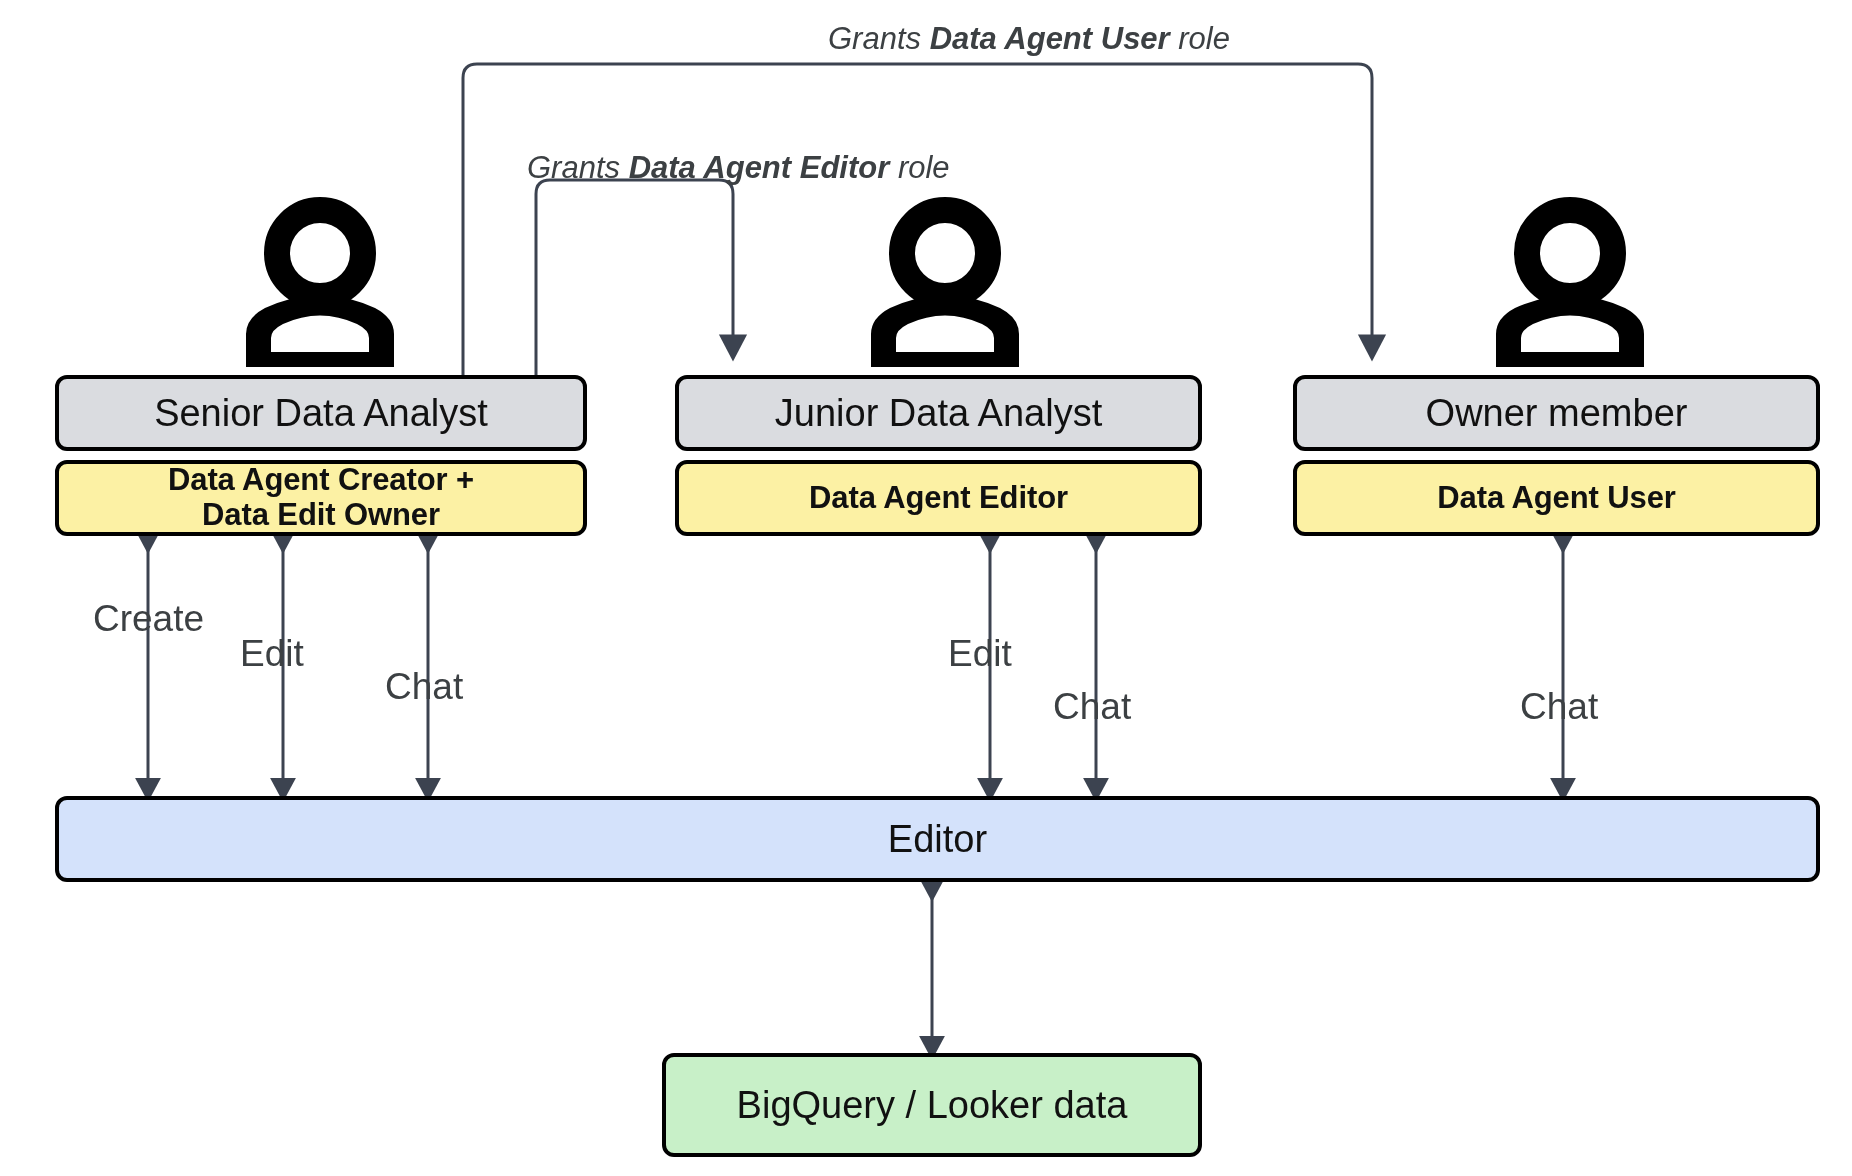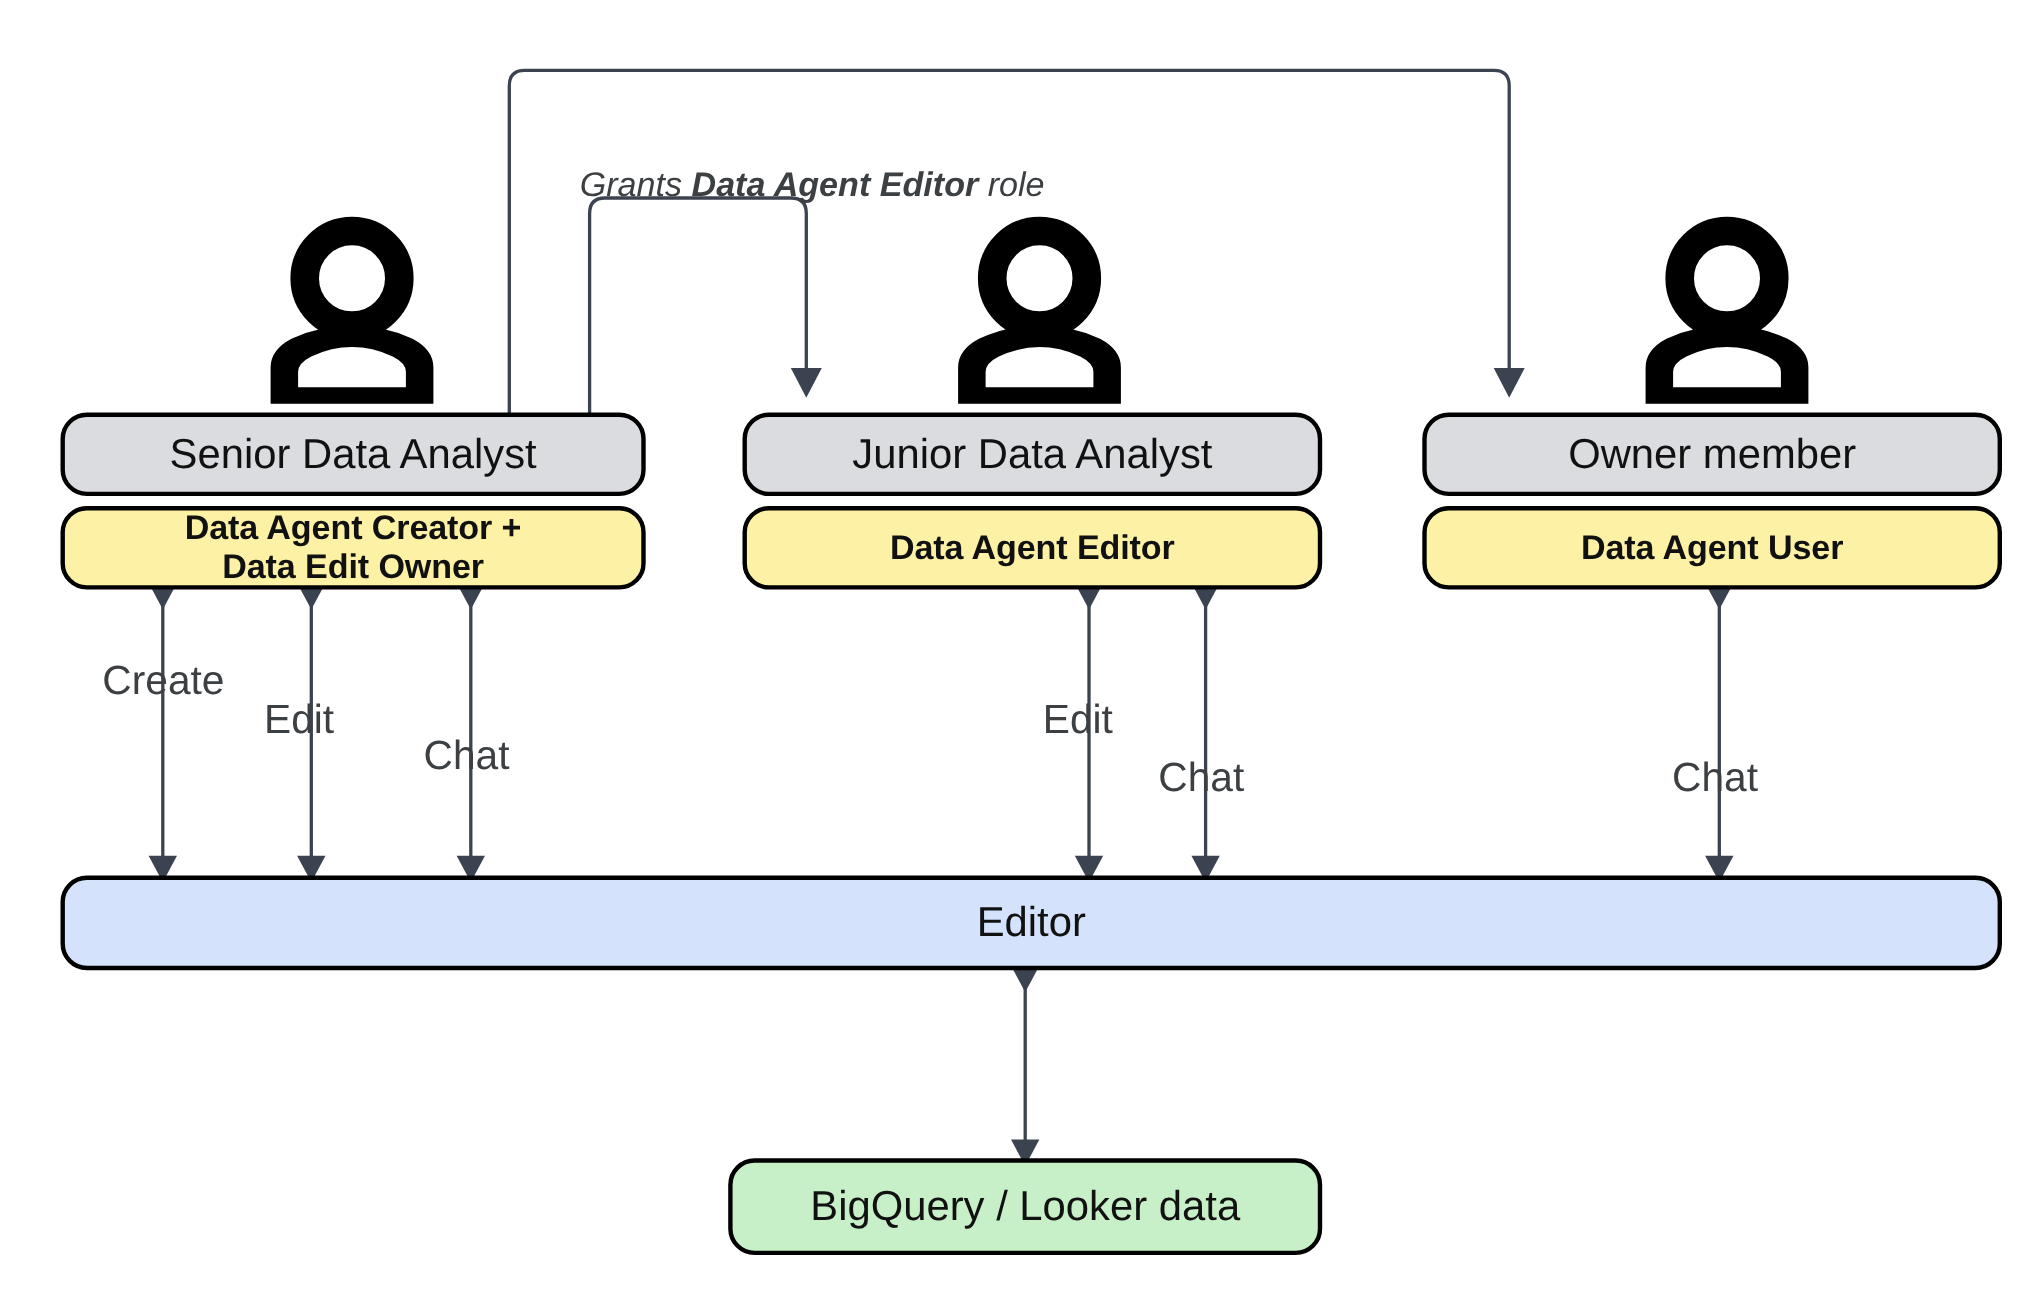--- a/index.html
+++ b/index.html
@@ -24,21 +24,21 @@
     width: 1852px;
     height: 1176px;
     pointer-events: none;
   }
 
   
   .box {
     position: absolute;
     box-sizing: border-box;
     border: 4px solid #000000;
-    border-radius: 24px;
+    border-radius: 12px;
     display: flex;
     align-items: center;
     justify-content: center;
     text-align: center;
     line-height: 1.12;
     color: #111111;
   }
   .role-box {
     background: #dadce0;
     font-size: 38px;
@@ -134,20 +134,23 @@
       <path d="M 871 367 L 871 334 Q 871 318 890 308 Q 945 283 1000 308 Q 1019 318 1019 334 L 1019 367 Z
                M 896 352 L 896 338 Q 896 330 908 324 Q 945 307 982 324 Q 994 330 994 338 L 994 352 Z" fill="#000000" fill-rule="evenodd"></path>
     </g>
     <g>
       <circle cx="1570" cy="253" r="43" fill="none" stroke="#000000" stroke-width="26"></circle>
       <path d="M 1496 367 L 1496 334 Q 1496 318 1515 308 Q 1570 283 1625 308 Q 1644 318 1644 334 L 1644 367 Z
                M 1521 352 L 1521 338 Q 1521 330 1533 324 Q 1570 307 1607 324 Q 1619 330 1619 338 L 1619 352 Z" fill="#000000" fill-rule="evenodd"></path>
     </g>
   </svg>
 
+  <div class="grant-label" style="left:828px; top:23px;">
+    <span>Grants </span><b>Data Agent User</b><span> role</span>
+  </div>
 
   <div class="grant-label" style="left:527px; top:136px;margin-top:16px;">
     <span>Grants </span><b>Data Agent Editor</b><span> role</span>
   </div>
 
   <div class="box role-box" style="left:55px; top:375px; width:532px; height:76px;">
     <span>Senior Data Analyst</span>
   </div>
   <div class="box perm-box" style="left:55px; top:460px; width:532px; height:76px; flex-direction:column;">
     <span>Data Agent Creator +</span>
@@ -174,17 +177,17 @@
 
   <div class="edge-label" style="left:948px; top:635px;">Edit</div>
   <div class="edge-label" style="left:1053px; top:688px;">Chat</div>
 
   <div class="edge-label" style="left:1520px; top:688px;">Chat</div>
 
   <div class="box agent-box" style="left:55px; top:796px; width:1765px; height:86px;">
     <span>Editor</span>
   </div>
 
-  <div class="box data-box" style="left:662px; top:1053px; width:540px; height:88px;">
+  <div class="box data-box" style="left:662px; top:1053px; width:540px; height:104px;">
     <span>BigQuery / Looker data</span>
   </div>
 
 </div>
 
 </body></html>

